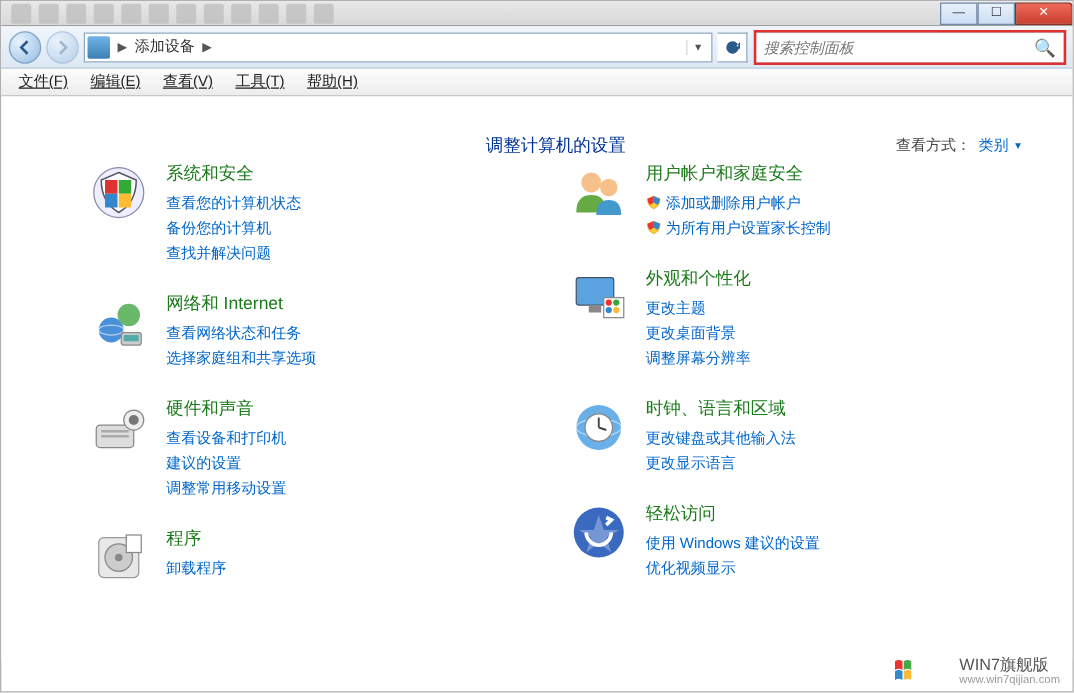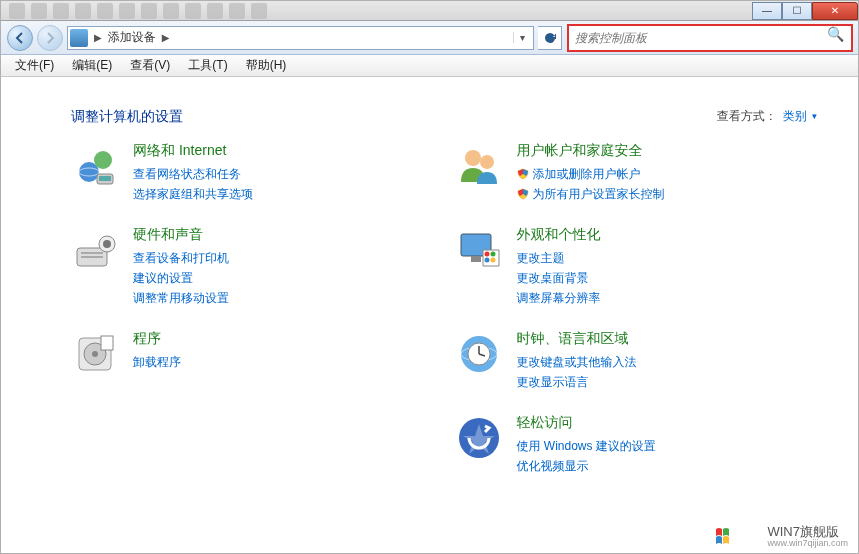--- a/index.html
+++ b/index.html
@@ -54,44 +54,44 @@
 }
 .addrwrap .cpicon { width: 18px; height: 18px; background: linear-gradient(#6fb4e8,#3d7fb6); border-radius: 2px; margin-right: 4px; }
 .addrwrap .crumb { padding: 0 4px; cursor: pointer; }
 .addrwrap .arrow { color:#555; padding:0 2px; cursor: pointer; font-size: 10px; }
 .addrwrap .arrow.down { margin-left: auto; border-left: 1px solid #d0d8e0; padding: 0 6px; }
 .refresh {
   width: 24px; height: 24px; border: 1px solid #8ea8c3; border-left:none; background:#fff;
   display:flex;align-items:center;justify-content:center; cursor:pointer; color:#2a5a8a;
 }
 .searchwrap {
-  width: 284px; height: 26px; background:#fff; border:1px solid #8ea8c3;
-  display:flex; padding: 0 6px; margin-left:2px;
+  width: 248px; height: 26px; background:#fff; border:1px solid #8ea8c3;
+  display:flex; align-items:center; padding: 0 6px; margin-left:2px;
   outline: 2px solid #e03030; outline-offset: -1px;
 }
 .searchwrap input { flex:1; border:none; outline:none; font-size:12px; font-style:italic; color:#888; background:transparent; }
 .searchwrap .sicon { color:#4a7fb0; font-size:14px; }
 
 
 .menubar {
   height: 22px; background: linear-gradient(#fdfdfd,#ececec);
   border-bottom: 1px solid #c8c8c8;
   display:flex; align-items:center; padding: 0 6px; gap: 2px;
   font-size: 12px; color:#222;
 }
-.menubar .mi { padding: 2px 8px; cursor:pointer; }
+.menubar .mi { padding: 2px 8px; cursor:pointer;text-decoration:underline; }
 
 
 .content {
   position:absolute; top: 77px; left:0; right:0; bottom: 26px;
   background:#fff; padding: 30px 40px 10px 70px;
   overflow:auto;
 }
 .heading {
-  font-size: 14px; color: #003399; margin-bottom: 16px;
+  font-size: 14px; color: #003399; margin-bottom: 4px; text-align: center;
 }
 .viewby {
   position: absolute; right: 40px; top: 30px; font-size: 12px; color:#444;
   display:flex; align-items:center; gap: 6px;
 }
 .viewby .sel { color:#0066cc; cursor:pointer; display:flex; align-items:center; gap:4px;font-family:Liberation Mono, monospace; }
 
 .cols { display:flex; gap: 20px; }
 .col { flex:1; }
 .cat { display:flex; gap: 14px; margin-bottom: 22px; }
@@ -176,20 +176,37 @@
   <div class="viewby">
     <span>查看方式：</span>
     <span class="sel">
       <span>类别</span>
       <span>▾</span>
     </span>
   </div>
 
   <div class="cols">
     <div class="col" id="col-left">
+        <div class="cat">
+      <svg class="caticon" viewBox="0 0 48 48">
+            <use href="#i-security"></use>
+          </svg>
+      <div class="body">
+        <span class="title">系统和安全</span>
+        <span class="link">
+              <span>查看您的计算机状态</span>
+            </span>
+            <span class="link">
+              <span>备份您的计算机</span>
+            </span>
+            <span class="link">
+              <span>查找并解决问题</span>
+            </span>
+      </div>
+        </div>
         <div class="cat">
       <svg class="caticon" viewBox="0 0 48 48">
             <use href="#i-network"></use>
           </svg>
       <div class="body">
         <span class="title">网络和 Internet</span>
         <span class="link">
               <span>查看网络状态和任务</span>
             </span>
             <span class="link">

